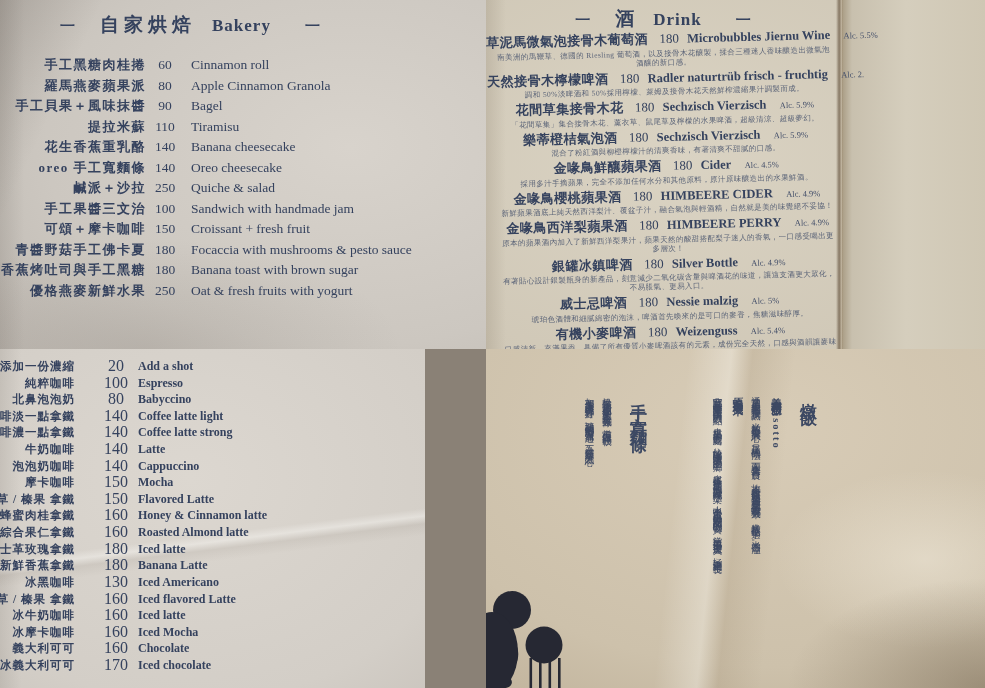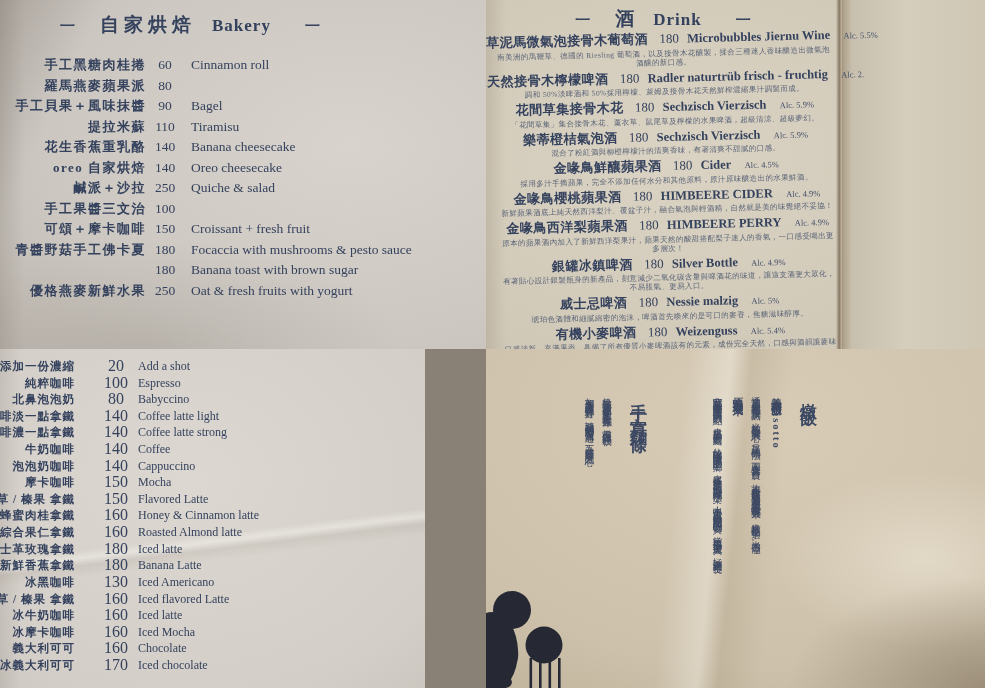--- a/index.html
+++ b/index.html
@@ -34,21 +34,21 @@
   .q-bl{left:0;top:349px;width:425px;height:339px;
     background:
       linear-gradient(90deg, rgba(80,72,64,.12) 0%, rgba(80,72,64,0) 5%),
       linear-gradient(173deg, rgba(255,255,252,0) 54%, rgba(255,255,252,.35) 56%, rgba(120,110,100,.10) 58%, rgba(120,110,100,0) 61%),
       radial-gradient(120% 120% at 45% 38%, #dcd7d0 0%, #d3cec7 55%, #bdb7af 100%);
   }
   .q-bl .list{top:9px;}
   .q-bl .row{height:16.62px;}
   .q-bl .row .zh{right:350px;font-size:11.5px;line-height:16.62px;letter-spacing:1px;}
   .q-bl .row .price{margin-left:100px;width:32px;font-size:16px;line-height:16.62px;}
-  .q-bl .row .en{font-size:12px;padding-left:6px;line-height:16.62px;}
+  .q-bl .row .en{font-size:12px;padding-left:6px;line-height:16.62px;font-weight:bold;}
   
   .q-tr{left:486px;top:0;width:499px;height:349px;
     background:
       linear-gradient(90deg, rgba(90,75,55,.15) 0%, rgba(90,75,55,0) 4%),
       radial-gradient(120% 120% at 38% 45%, #dad3c3 0%, #d0c8b7 55%, #bfb5a1 100%);
   }
   .tr-page{position:absolute;left:356px;top:0;width:143px;height:349px;
     background:linear-gradient(90deg,#a99c84 0px,#c8c0ae 10px,#d5cebd 45%,#cfc7b4 100%);}
   .tr-fold{position:absolute;left:350px;top:0;width:7px;height:349px;
     background:linear-gradient(90deg, rgba(60,45,25,0) 0%, rgba(70,50,28,.55) 45%, rgba(120,95,60,.30) 75%, rgba(60,45,25,0) 100%);}
@@ -96,20 +96,21 @@
 
         <div class="row">
           <span class="zh">手工黑糖肉桂捲</span>
           <span class="price">60</span>
           <span class="en">Cinnamon roll</span>
         </div>
 
         <div class="row">
           <span class="zh">羅馬燕麥蘋果派</span>
           <span class="price">80</span>
+          <span class="en">Apple Cinnamon Granola</span>
         </div>
 
         <div class="row">
           <span class="zh">手工貝果＋風味抹醬</span>
           <span class="price">90</span>
           <span class="en">Bagel</span>
         </div>
 
         <div class="row">
           <span class="zh">提拉米蘇</span>
@@ -117,49 +118,51 @@
           <span class="en">Tiramisu</span>
         </div>
 
         <div class="row">
           <span class="zh">花生香蕉重乳酪</span>
           <span class="price">140</span>
           <span class="en">Banana cheesecake</span>
         </div>
 
         <div class="row">
-          <span class="zh">oreo 自家烘焙</span>
+          <span class="zh">oreo 手工寬麵條</span>
           <span class="price">140</span>
           <span class="en">Oreo cheesecake</span>
         </div>
 
         <div class="row">
           <span class="zh">鹹派＋沙拉</span>
           <span class="price">250</span>
           <span class="en">Quiche &amp; salad</span>
         </div>
 
         <div class="row">
           <span class="zh">手工果醬三文治</span>
           <span class="price">100</span>
+          <span class="en">Sandwich with handmade jam</span>
         </div>
 
         <div class="row">
           <span class="zh">可頌＋摩卡咖啡</span>
           <span class="price">150</span>
           <span class="en">Croissant + fresh fruit</span>
         </div>
 
         <div class="row">
           <span class="zh">青醬野菇手工佛卡夏</span>
           <span class="price">180</span>
           <span class="en">Focaccia with mushrooms &amp; pesto sauce</span>
         </div>
 
         <div class="row">
+          <span class="zh">香蕉烤吐司與手工黑糖</span>
           <span class="price">180</span>
           <span class="en">Banana toast with brown sugar</span>
         </div>
 
         <div class="row">
           <span class="zh">優格燕麥新鮮水果</span>
           <span class="price">250</span>
           <span class="en">Oat &amp; fresh fruits with yogurt</span>
         </div>
       </div>
@@ -309,21 +312,21 @@
 
         <div class="row">
           <span class="zh">咖啡濃一點拿鐵</span>
           <span class="price">140</span>
           <span class="en">Coffee latte strong</span>
         </div>
 
         <div class="row">
           <span class="zh">牛奶咖啡</span>
           <span class="price">140</span>
-          <span class="en">Coffee</span>
+          <span class="en">Latte</span>
         </div>
 
         <div class="row">
           <span class="zh">泡泡奶咖啡</span>
           <span class="price">140</span>
           <span class="en">Cappuccino</span>
         </div>
 
         <div class="row">
           <span class="zh">摩卡咖啡</span>

